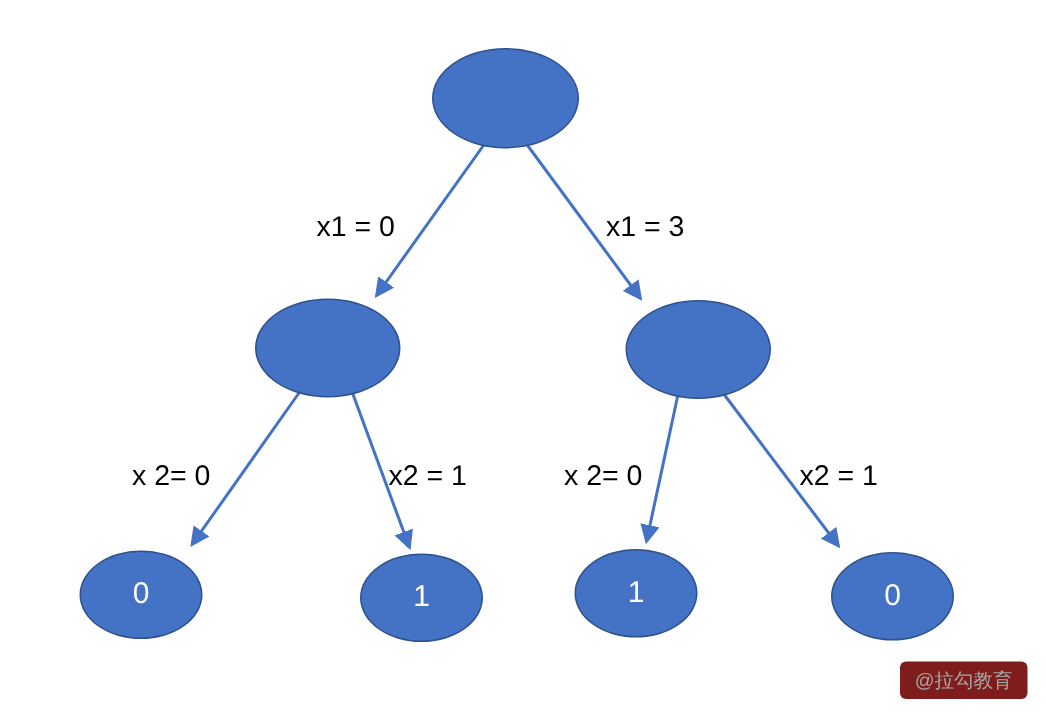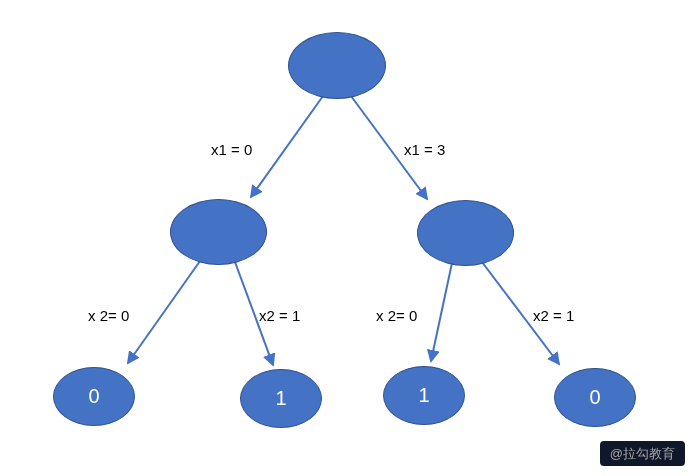--- a/index.html
+++ b/index.html
@@ -36,35 +36,35 @@
   .node-mid-l { left: 170px; top: 199px; width: 97px; height: 66px; }
   .node-mid-r { left: 417px; top: 200px; width: 97px; height: 66px; }
   .node-leaf-1 { left: 53px;  top: 367px; width: 82px; height: 59px; }
   .node-leaf-2 { left: 240px; top: 369px; width: 82px; height: 59px; }
   .node-leaf-3 { left: 383px; top: 366px; width: 82px; height: 59px; }
   .node-leaf-4 { left: 554px; top: 368px; width: 82px; height: 59px; }
 
   .edge-label {
     position: absolute;
     color: #000000;
-    font-size: 15px;
+    font-size: 19px;
     white-space: nowrap;
   }
   .edge-label-1 { left: 211px; top: 141px; }
   .edge-label-2 { left: 404px; top: 141px; }
   .edge-label-3 { left: 88px;  top: 307px; }
   .edge-label-4 { left: 259px; top: 307px; }
   .edge-label-5 { left: 376px; top: 307px; }
   .edge-label-6 { left: 533px; top: 307px; }
 
   .watermark {
     position: absolute;
     right: 12px;
     bottom: 10px;
-    background: #0f172a;
+    background: #7f1d1d;
     color: #a6a6a6;
     font-size: 13px;
     line-height: 1;
     padding: 6px 10px;
     border-radius: 4px;
   }
 </style>
 </head>
 <body>
 

